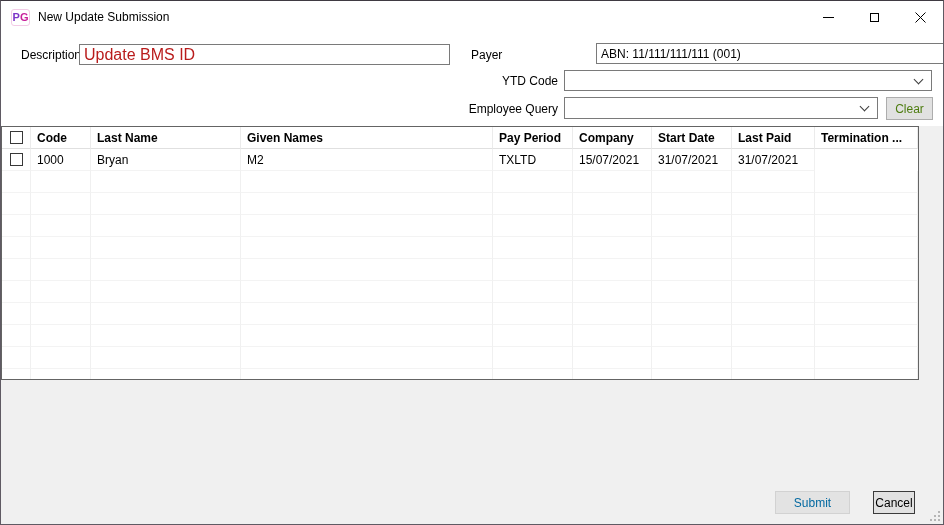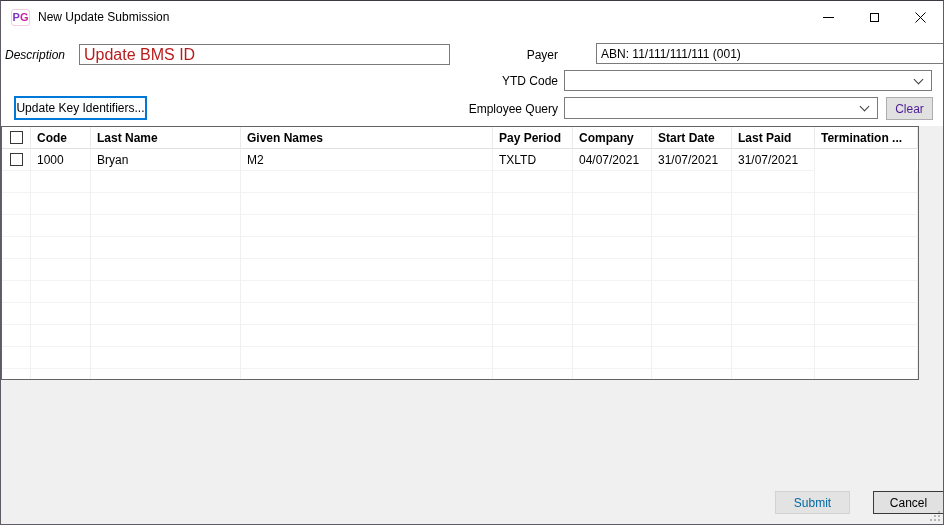--- a/index.html
+++ b/index.html
@@ -14,52 +14,52 @@
   .logo{margin-left:10px;width:19px;height:17px;border:1px solid #f2cce6;border-radius:3px;
         display:flex;align-items:center;justify-content:center;font-weight:bold;font-size:11px;line-height:1;}
   .logo .p{color:#7c35c8;} .logo .g{color:#c81f9a;}
   .title{margin-left:8px;font-size:12px;}
   .win-controls{margin-left:auto;display:flex;height:100%;}
   .win-btn{width:46px;height:32px;display:flex;align-items:center;justify-content:center;background:#fff;border:none;padding:0;}
   .glyph-min{width:11px;height:1px;background:#000;display:block;}
   .glyph-max{width:9px;height:9px;border:1px solid #000;display:block;background:transparent;}
   
   .lbl{position:absolute;height:20px;line-height:20px;white-space:nowrap;}
-  #lbl-desc{left:4px;top:44px;font-style:italic;}
+  #lbl-desc{left:20px;top:44px;}
   #input-desc{position:absolute;left:78px;top:43px;width:371px;height:21px;border:1px solid #7a7a7a;
               padding:0 4px;font-family:Liberation Sans, sans-serif;font-size:16px;color:#b91c1c;background:#fff;outline:none;}
-  #lbl-payer{left:470px;top:44px;width:87px;text-align:right;}
+  #lbl-payer{left:470px;top:44px;width:87px;text-align:left;}
   #lbl-ytd{left:470px;top:70px;width:87px;text-align:right;}
   #lbl-eq{left:440px;top:98px;width:117px;text-align:right;}
   .combo{position:absolute;background:#fff;border:1px solid #7a7a7a;display:flex;align-items:center;
          padding:0 22px 0 4px;white-space:nowrap;overflow:hidden;}
   #combo-payer{left:563px;top:42px;width:368px;height:21px;margin-left:32px;}
   #combo-ytd{left:563px;top:69px;width:368px;height:21px;}
   #combo-eq{left:563px;top:96px;width:314px;height:22px;}
   .chev{position:absolute;right:9px;top:50%;width:7px;height:7px;margin-top:-5px;
         border-right:1px solid #3c3c3c;border-bottom:1px solid #3c3c3c;transform:rotate(45deg);}
   #btn-update{position:absolute;left:13px;top:95px;width:133px;height:24px;background:#fbfdff;
               border:2px solid #0078d7;font-family:"Liberation Sans",sans-serif;font-size:12px;color:#000;padding:0;}
   #btn-clear{position:absolute;left:885px;top:96px;width:47px;height:23px;background:#e1e1e1;
-             border:1px solid #adadad;font-family:"Liberation Sans",sans-serif;font-size:12px;color:#4c1d95;padding:0;}
+             border:1px solid #adadad;font-family:"Liberation Sans",sans-serif;font-size:12px;color:#4d7c0f;padding:0;}
   
   #grid-zone{position:absolute;left:0;top:125px;right:0;bottom:0;background:#f0f0f0;}
   #grid{position:absolute;left:0;top:0;width:918px;height:254px;background:#fff;
         border:1px solid #646464;overflow:hidden;}
   .g-row{display:grid;grid-template-columns:29px 60px 150px 252px 80px 79px 80px 83px 1fr;height:22px;}
   .g-cell{border-right:1px solid #f0f0f0;border-bottom:1px solid #f3f3f3;display:flex;align-items:center;
           padding-left:6px;overflow:hidden;white-space:nowrap;}
   .g-header .g-cell{font-weight:bold;border-bottom:1px solid #e0e0e0;border-right:1px solid #ebebeb;}
   .cb-cell{justify-content:center;padding-left:0;}
   .checkbox{width:13px;height:13px;background:#fff;border:1px solid #383838;display:block;}
   
   .btn{position:absolute;height:23px;display:flex;align-items:center;justify-content:center;
        font-family:"Liberation Sans",sans-serif;font-size:12px;padding:0;}
   #btn-submit{left:774px;top:490px;width:75px;background:#e3e3e3;border:1px solid #d2d2d2;color:#0369a1;}
-  #btn-cancel{left:872px;top:490px;width:71px;background:#e1e1e1;border:1px solid #3a3a3a;color:#000;}
+  #btn-cancel{left:872px;top:490px;width:42px;background:#e1e1e1;border:1px solid #3a3a3a;color:#000;}
   #resize-grip{position:absolute;right:3px;bottom:3px;width:10px;height:10px;}
   #resize-grip i{position:absolute;width:2px;height:2px;background:#b5b5b5;}
   #resize-grip i:nth-child(1){right:0;bottom:0;}
   #resize-grip i:nth-child(2){right:4px;bottom:0;}
   #resize-grip i:nth-child(3){right:0;bottom:4px;}
   #resize-grip i:nth-child(4){right:8px;bottom:0;}
   #resize-grip i:nth-child(5){right:4px;bottom:4px;}
   #resize-grip i:nth-child(6){right:0;bottom:8px;}
 </style>
 </head>
@@ -95,21 +95,20 @@
   <div class="combo" id="combo-payer">
     <span>ABN: 11/111/111/111  (001)</span>
     <span class="chev"></span>
   </div>
 
   <span class="lbl" id="lbl-ytd">YTD Code</span>
   <div class="combo" id="combo-ytd">
     <span class="chev"></span>
   </div>
 
-  <button id="btn-update">Update Key Identifiers...</button>
 
   <span class="lbl" id="lbl-eq">Employee Query</span>
   <div class="combo" id="combo-eq">
     <span></span>
     <span class="chev"></span>
   </div>
   <button id="btn-clear">Clear</button>
 
   <div id="grid-zone">
     <div id="grid">
@@ -128,21 +127,21 @@
       </div>
 
       <div class="g-row">
         <div class="g-cell cb-cell">
           <span class="checkbox"></span>
         </div>
         <div class="g-cell">1000</div>
         <div class="g-cell">Bryan</div>
         <div class="g-cell">M2</div>
         <div class="g-cell">TXLTD</div>
-        <div class="g-cell">04/07/2021</div>
+        <div class="g-cell">15/07/2021</div>
         <div class="g-cell">31/07/2021</div>
         <div class="g-cell">31/07/2021</div>
       </div>
 
       <div id="empty-rows">
           <div class="g-row">
             <div class="g-cell"></div>
             <div class="g-cell"></div>
             <div class="g-cell"></div>
             <div class="g-cell"></div>

